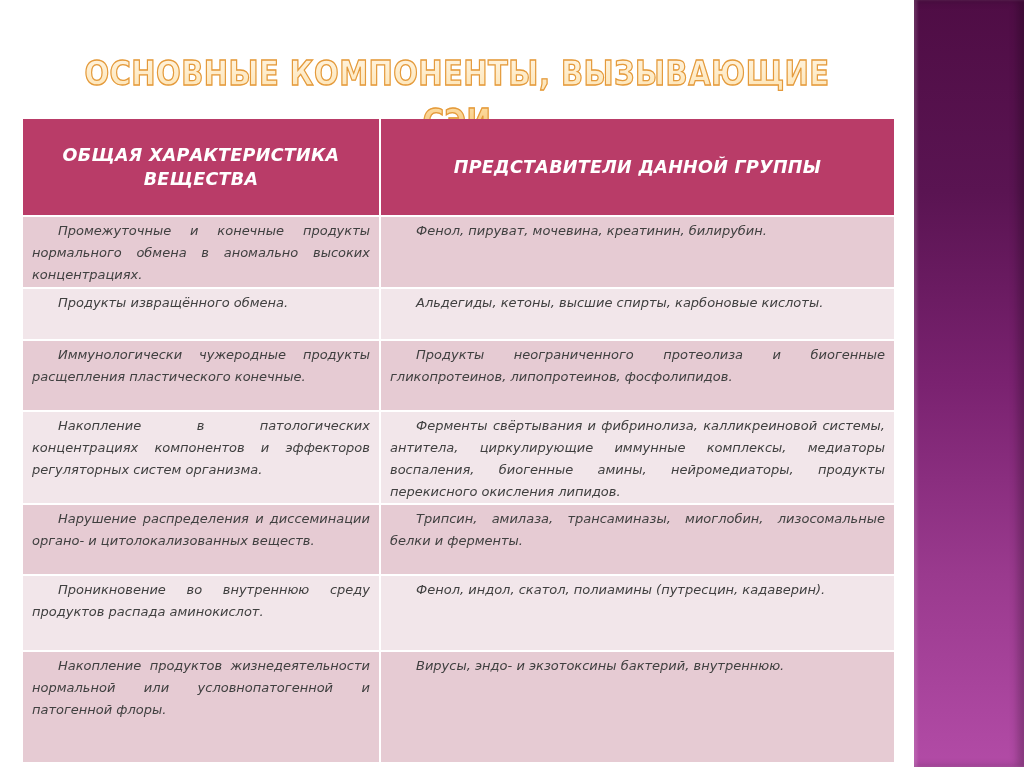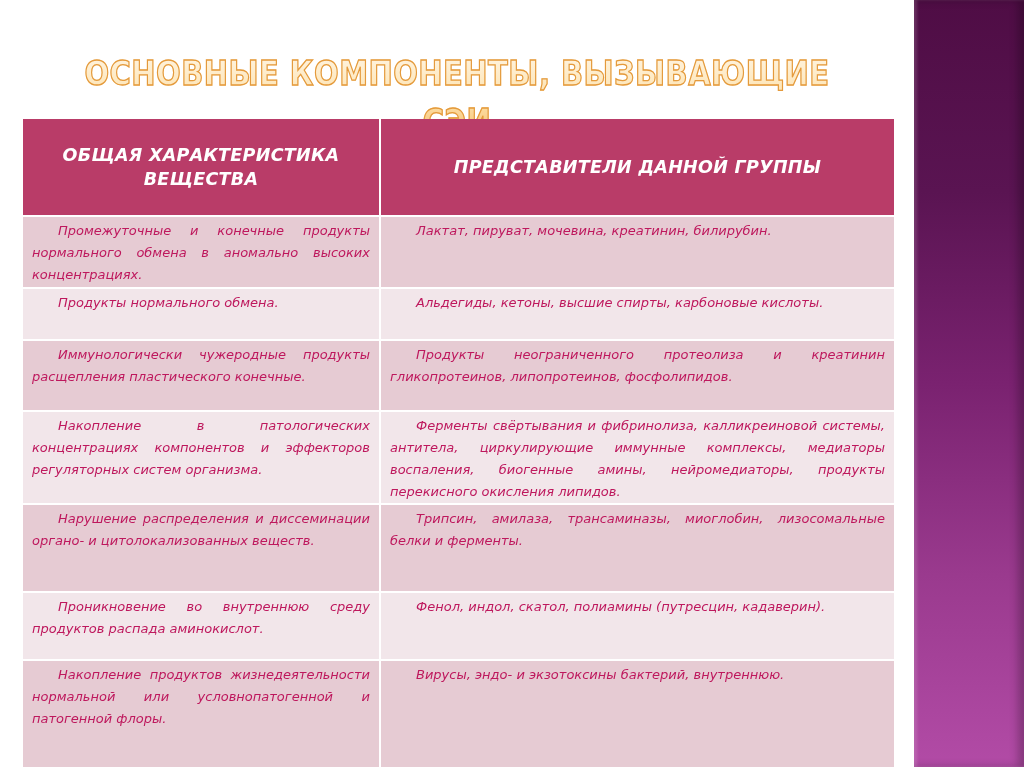--- a/index.html
+++ b/index.html
@@ -65,21 +65,21 @@
       text-align: center;
       vertical-align: middle !important;
       height: 96px;
       line-height: 24px;
       letter-spacing: 0.3px;
     }
     .hdr.c1 { width: 356px; }
     .cell {
       font-size: 13px;
       line-height: 22px;
-      color: #be185d;
+      color: #404040;
       text-align: justify;
       text-align-last: left;
       padding: 3px 9px 0 9px !important;
       box-sizing: border-box;
     }
     .cell .ind { display: inline-block; width: 26px; }
     .row-dark td { background: #e6cbd3; }
     .row-light td { background: #f2e6ea; }
   </style>
 </head>
@@ -91,44 +91,44 @@
 
 <table class="table">
   <tbody>
       <tr>
     <th class="hdr c1">ОБЩАЯ  ХАРАКТЕРИСТИКА ВЕЩЕСТВА</th>
     <th class="hdr c2">ПРЕДСТАВИТЕЛИ  ДАННОЙ ГРУППЫ</th>
   </tr>
 
   <tr class="row-dark" style="height:70px">
     <td class="cell"><span class="ind"></span><span>Промежуточные и конечные продукты нормального обмена в аномально высоких концентрациях.</span></td>
-    <td class="cell"><span class="ind"></span><span>Лактат, пируват, мочевина, креатинин, билирубин.</span></td>
+    <td class="cell"><span class="ind"></span><span>Фенол, пируват, мочевина, креатинин, билирубин.</span></td>
   </tr>
 
   <tr class="row-light" style="height:50px">
-    <td class="cell"><span class="ind"></span><span>Продукты нормального обмена.</span></td>
+    <td class="cell"><span class="ind"></span><span>Продукты извращённого обмена.</span></td>
     <td class="cell"><span class="ind"></span><span>Альдегиды, кетоны, высшие спирты, карбоновые кислоты.</span></td>
   </tr>
 
   <tr class="row-dark" style="height:69px">
     <td class="cell"><span class="ind"></span><span>Иммунологически чужеродные продукты расщепления пластического конечные.</span></td>
-    <td class="cell"><span class="ind"></span><span>Продукты неограниченного протеолиза и креатинин гликопротеинов, липопротеинов, фосфолипидов.</span></td>
+    <td class="cell"><span class="ind"></span><span>Продукты неограниченного протеолиза и биогенные гликопротеинов, липопротеинов, фосфолипидов.</span></td>
   </tr>
 
   <tr class="row-light" style="height:87px">
     <td class="cell"><span class="ind"></span><span>Накопление в патологических концентрациях компонентов и эффекторов регуляторных систем организма.</span></td>
     <td class="cell"><span class="ind"></span><span>Ферменты свёртывания и фибринолиза, калликреиновой системы, антитела, циркулирующие иммунные комплексы, медиаторы воспаления, биогенные амины, нейромедиаторы, продукты перекисного окисления липидов.</span></td>
   </tr>
 
-  <tr class="row-dark" style="height:86px">
+  <tr class="row-dark" style="height:69px">
     <td class="cell"><span class="ind"></span><span>Нарушение распределения и диссеминации органо- и цитолокализованных веществ.</span></td>
     <td class="cell"><span class="ind"></span><span>Трипсин, амилаза, трансаминазы, миоглобин, лизосомальные белки и ферменты.</span></td>
   </tr>
 
-  <tr class="row-light" style="height:66px">
+  <tr class="row-light" style="height:74px">
     <td class="cell"><span class="ind"></span><span>Проникновение во внутреннюю среду продуктов распада аминокислот.</span></td>
     <td class="cell"><span class="ind"></span><span>Фенол, индол, скатол, полиамины (путресцин, кадаверин).</span></td>
   </tr>
 
   <tr class="row-dark" style="height:110px">
     <td class="cell"><span class="ind"></span><span>Накопление продуктов жизнедеятельности нормальной или условнопатогенной и патогенной флоры.</span></td>
     <td class="cell"><span class="ind"></span><span>Вирусы, эндо- и экзотоксины бактерий,  внутреннюю.</span></td>
   </tr>
 </tbody>
   </table>

